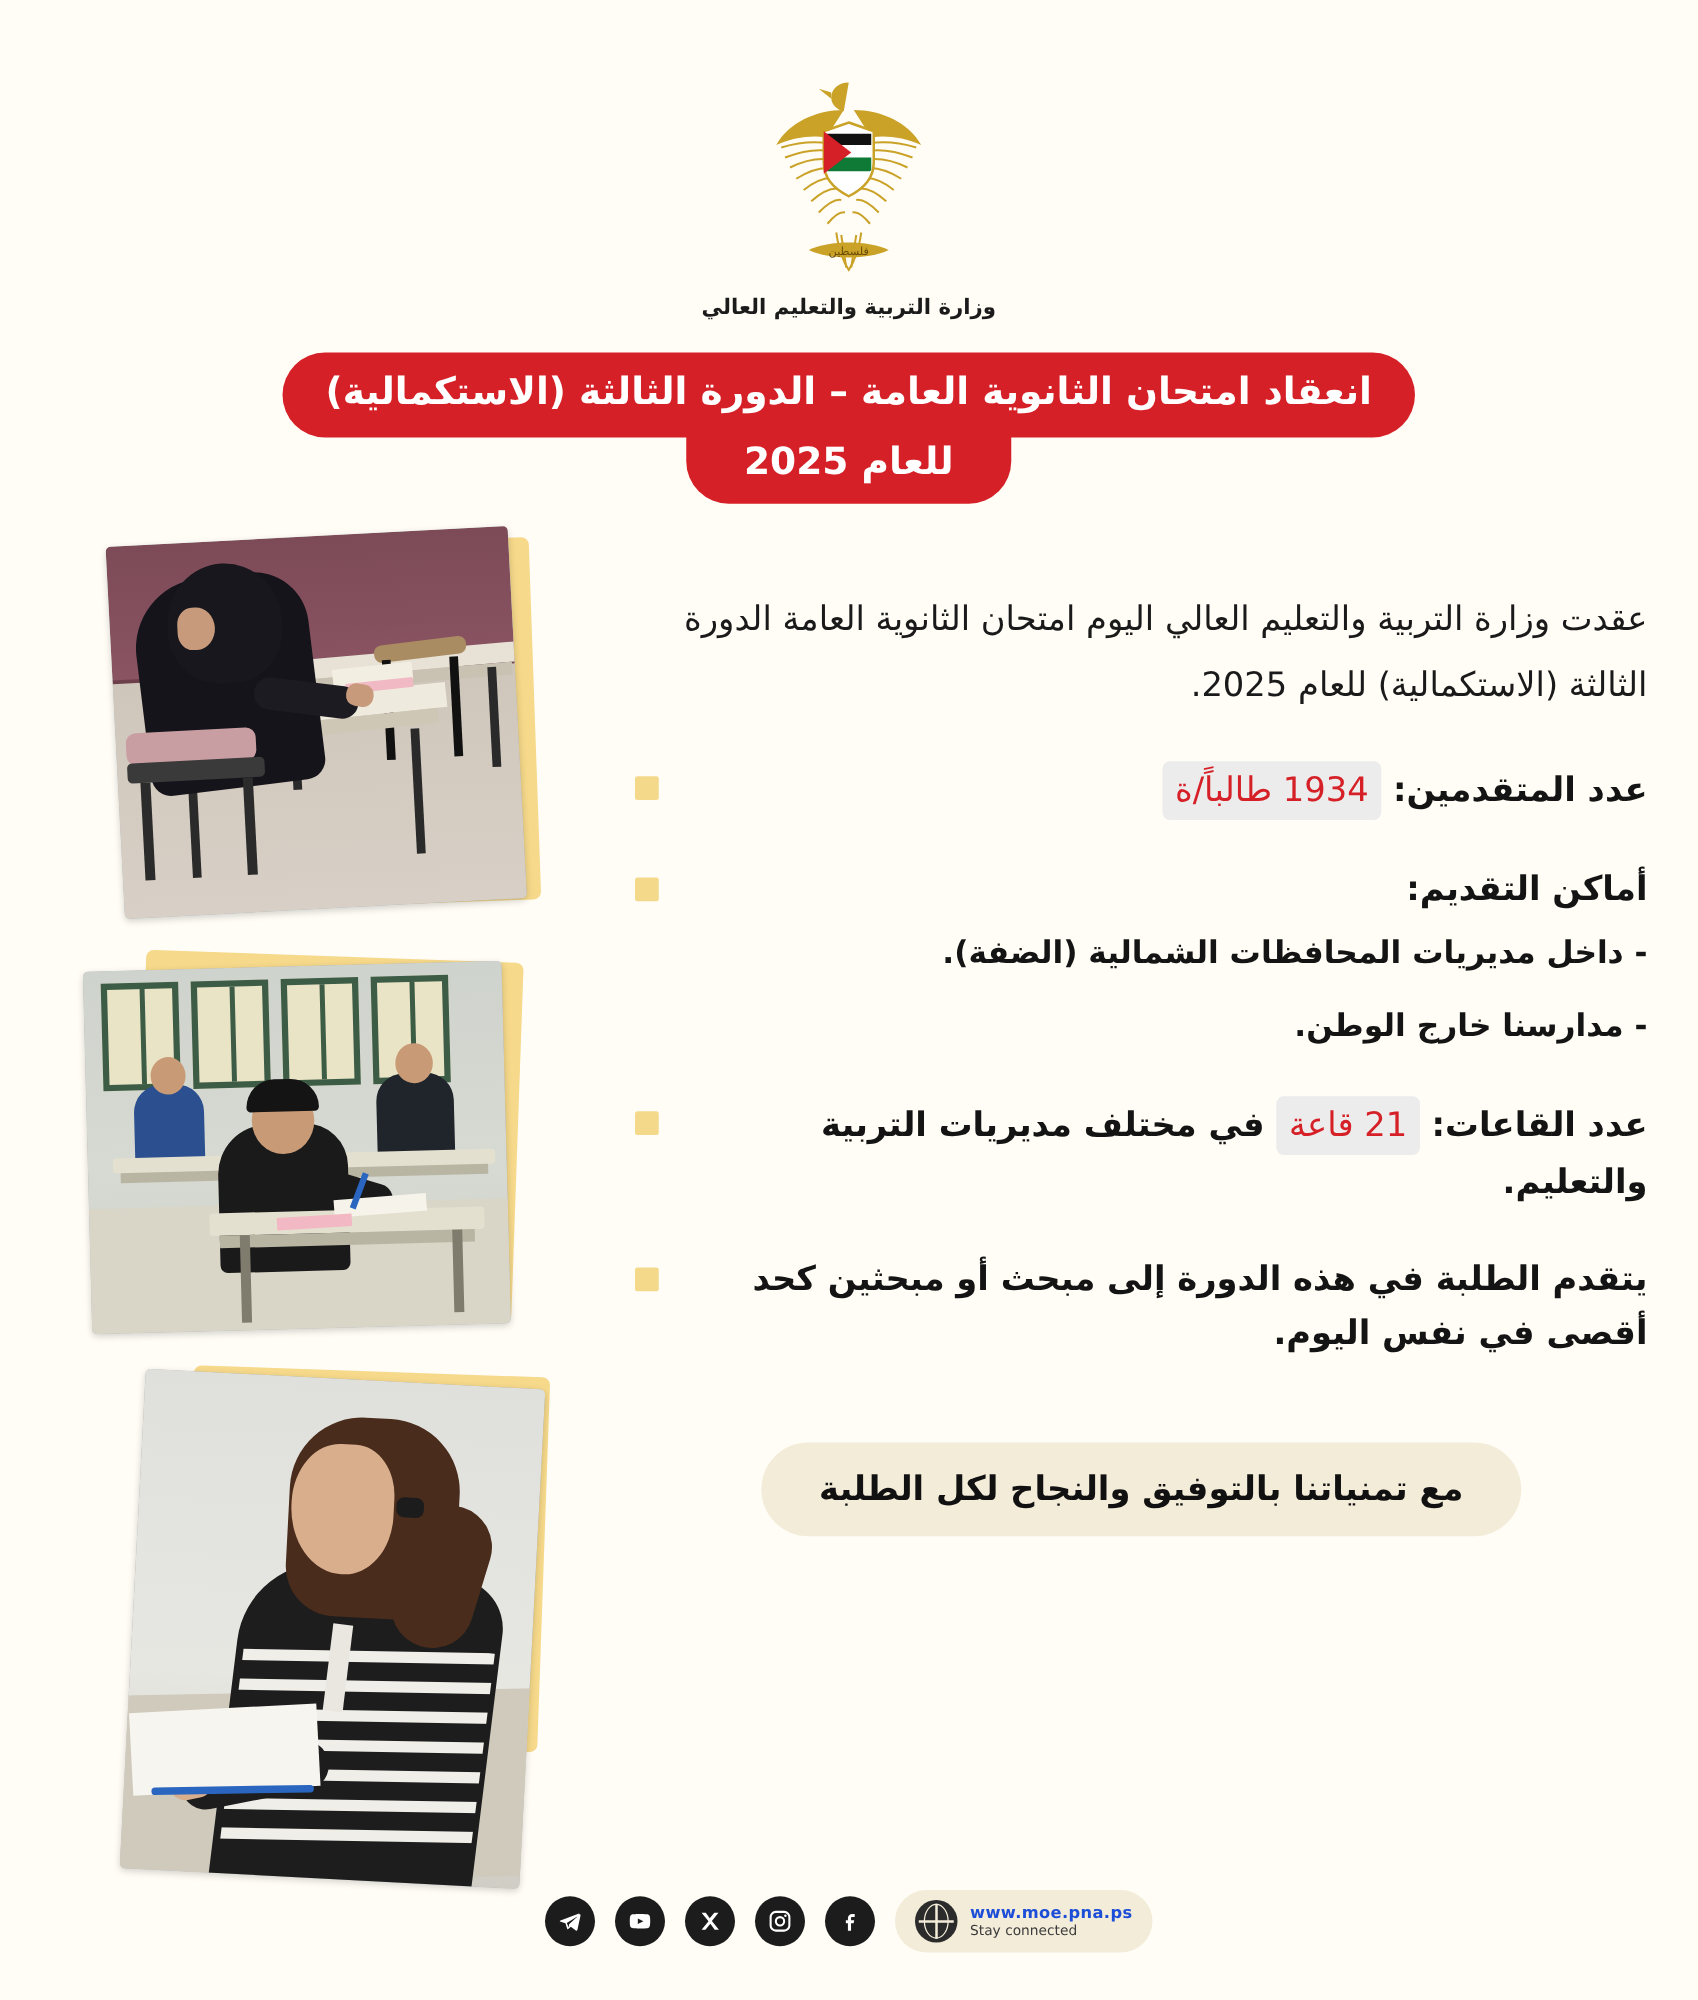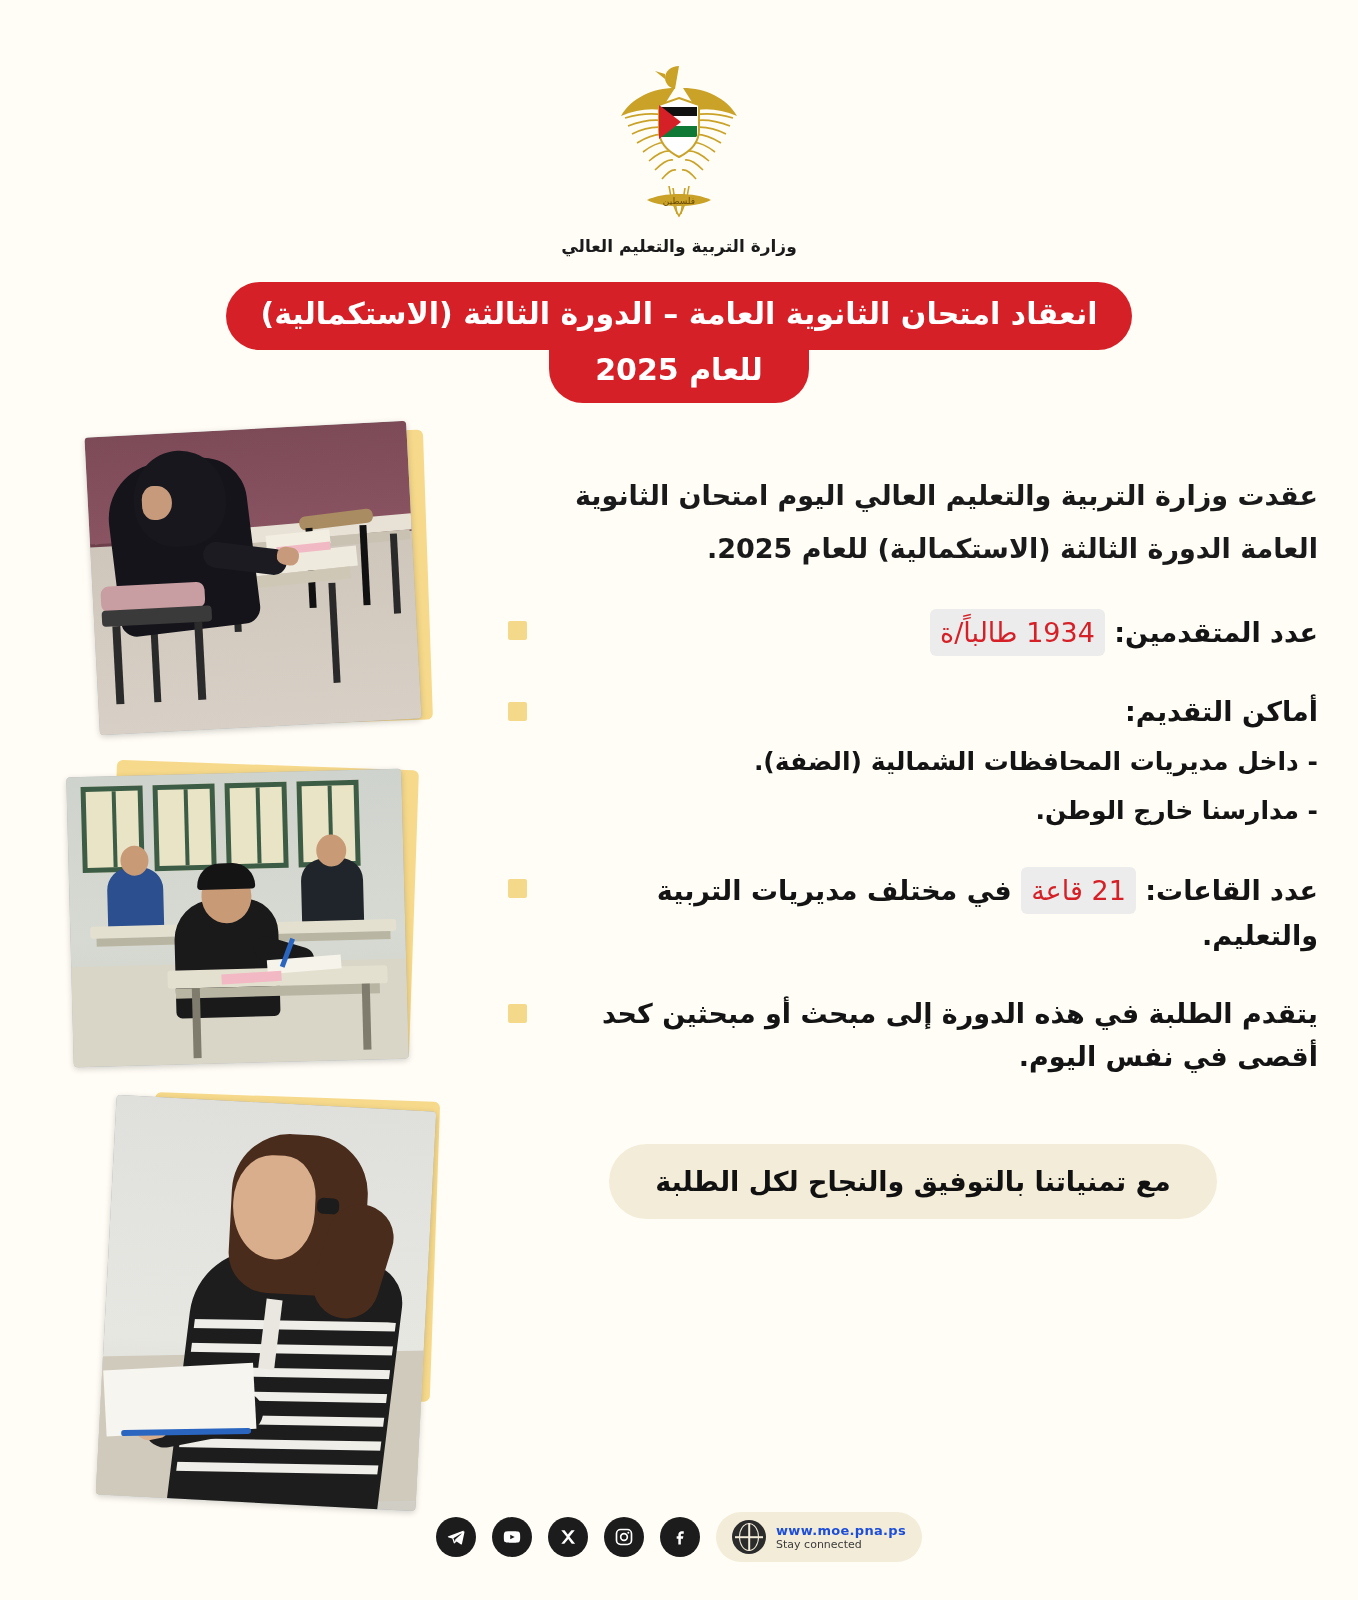--- a/index.html
+++ b/index.html
@@ -152,21 +152,21 @@
     top: 470px;
     right: 40px;
     width: 810px;
     text-align: right;
     color: #141414;
     direction: rtl;
   }
   .intro {
     font-size: 27px;
     line-height: 1.95;
-    font-weight: 700;
+    font-weight: 400;
     color: #1a1a1a;
     padding-left: 20px;
   }
   .bullet-row {
     display: flex;
     flex-direction: row-reverse;
     align-items: flex-start;
     justify-content: flex-start;
     gap: 14px;
     margin-top: 34px;
@@ -193,21 +193,21 @@
     border-radius: 6px;
     display: inline-block;
   }
   .sub-line {
     font-size: 25px;
     font-weight: 700;
     line-height: 1.75;
     margin-top: 6px;
     padding-left: 18px;
   }
-  .sub-line.second { margin-top: 6px; }
+  .sub-line.second { margin-top: 16px; }
   .bullet-text .normal { font-weight: 600; }
 
   .wish {
     margin-top: 66px;
     display: flex;
     justify-content: center;
   }
   .wish-pill {
     background: #f3ecd9;
     color: #111;

